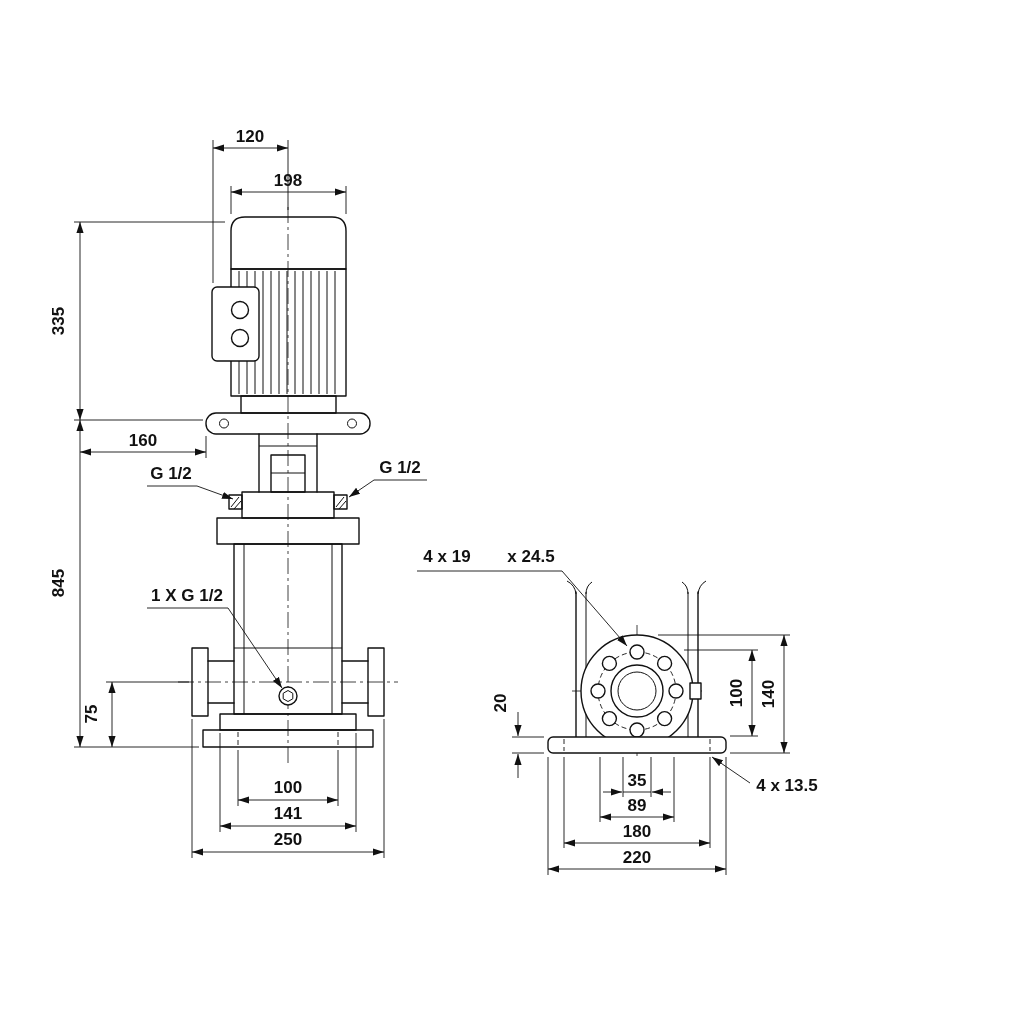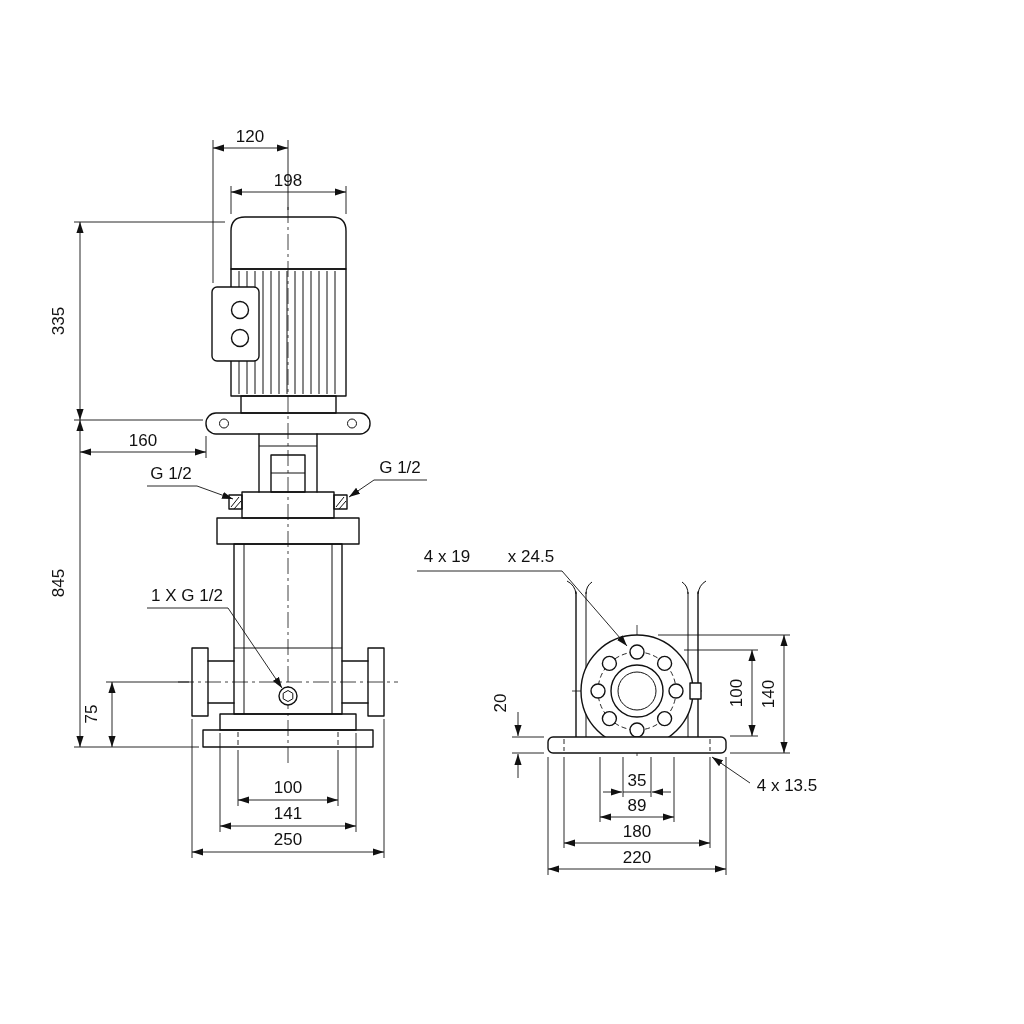--- a/index.html
+++ b/index.html
@@ -1,17 +1,17 @@
 <!DOCTYPE html>
 <html><head>
 <meta charset="utf-8">
 <style>
   html,body { margin:0; padding:0; background:#ffffff; }
   .canvas { position:relative; width:1024px; height:1024px; background:#ffffff; overflow:hidden;
-            font-family:"Liberation Sans", sans-serif; }
+            font-family:"Liberation Sans", sans-serif;font-weight:bold; }
   svg { position:absolute; inset:0; }
   .ol  { fill:none; stroke:#111; stroke-width:1.4; stroke-linejoin:round; stroke-linecap:round; }
   .olw { fill:#ffffff; stroke:#111; stroke-width:1.4; stroke-linejoin:round; }
   .thin{ fill:none; stroke:#111; stroke-width:1; }
   .dim { fill:none; stroke:#111; stroke-width:0.9; }
   .cl  { fill:none; stroke:#111; stroke-width:0.8; stroke-dasharray:16 4 3 4; }
   .hid { fill:none; stroke:#111; stroke-width:0.9; stroke-dasharray:5 3; }
   text.t { font-family:"Liberation Sans", sans-serif; font-size:17px; fill:#111; text-anchor:middle; }
 </style>
 </head>

